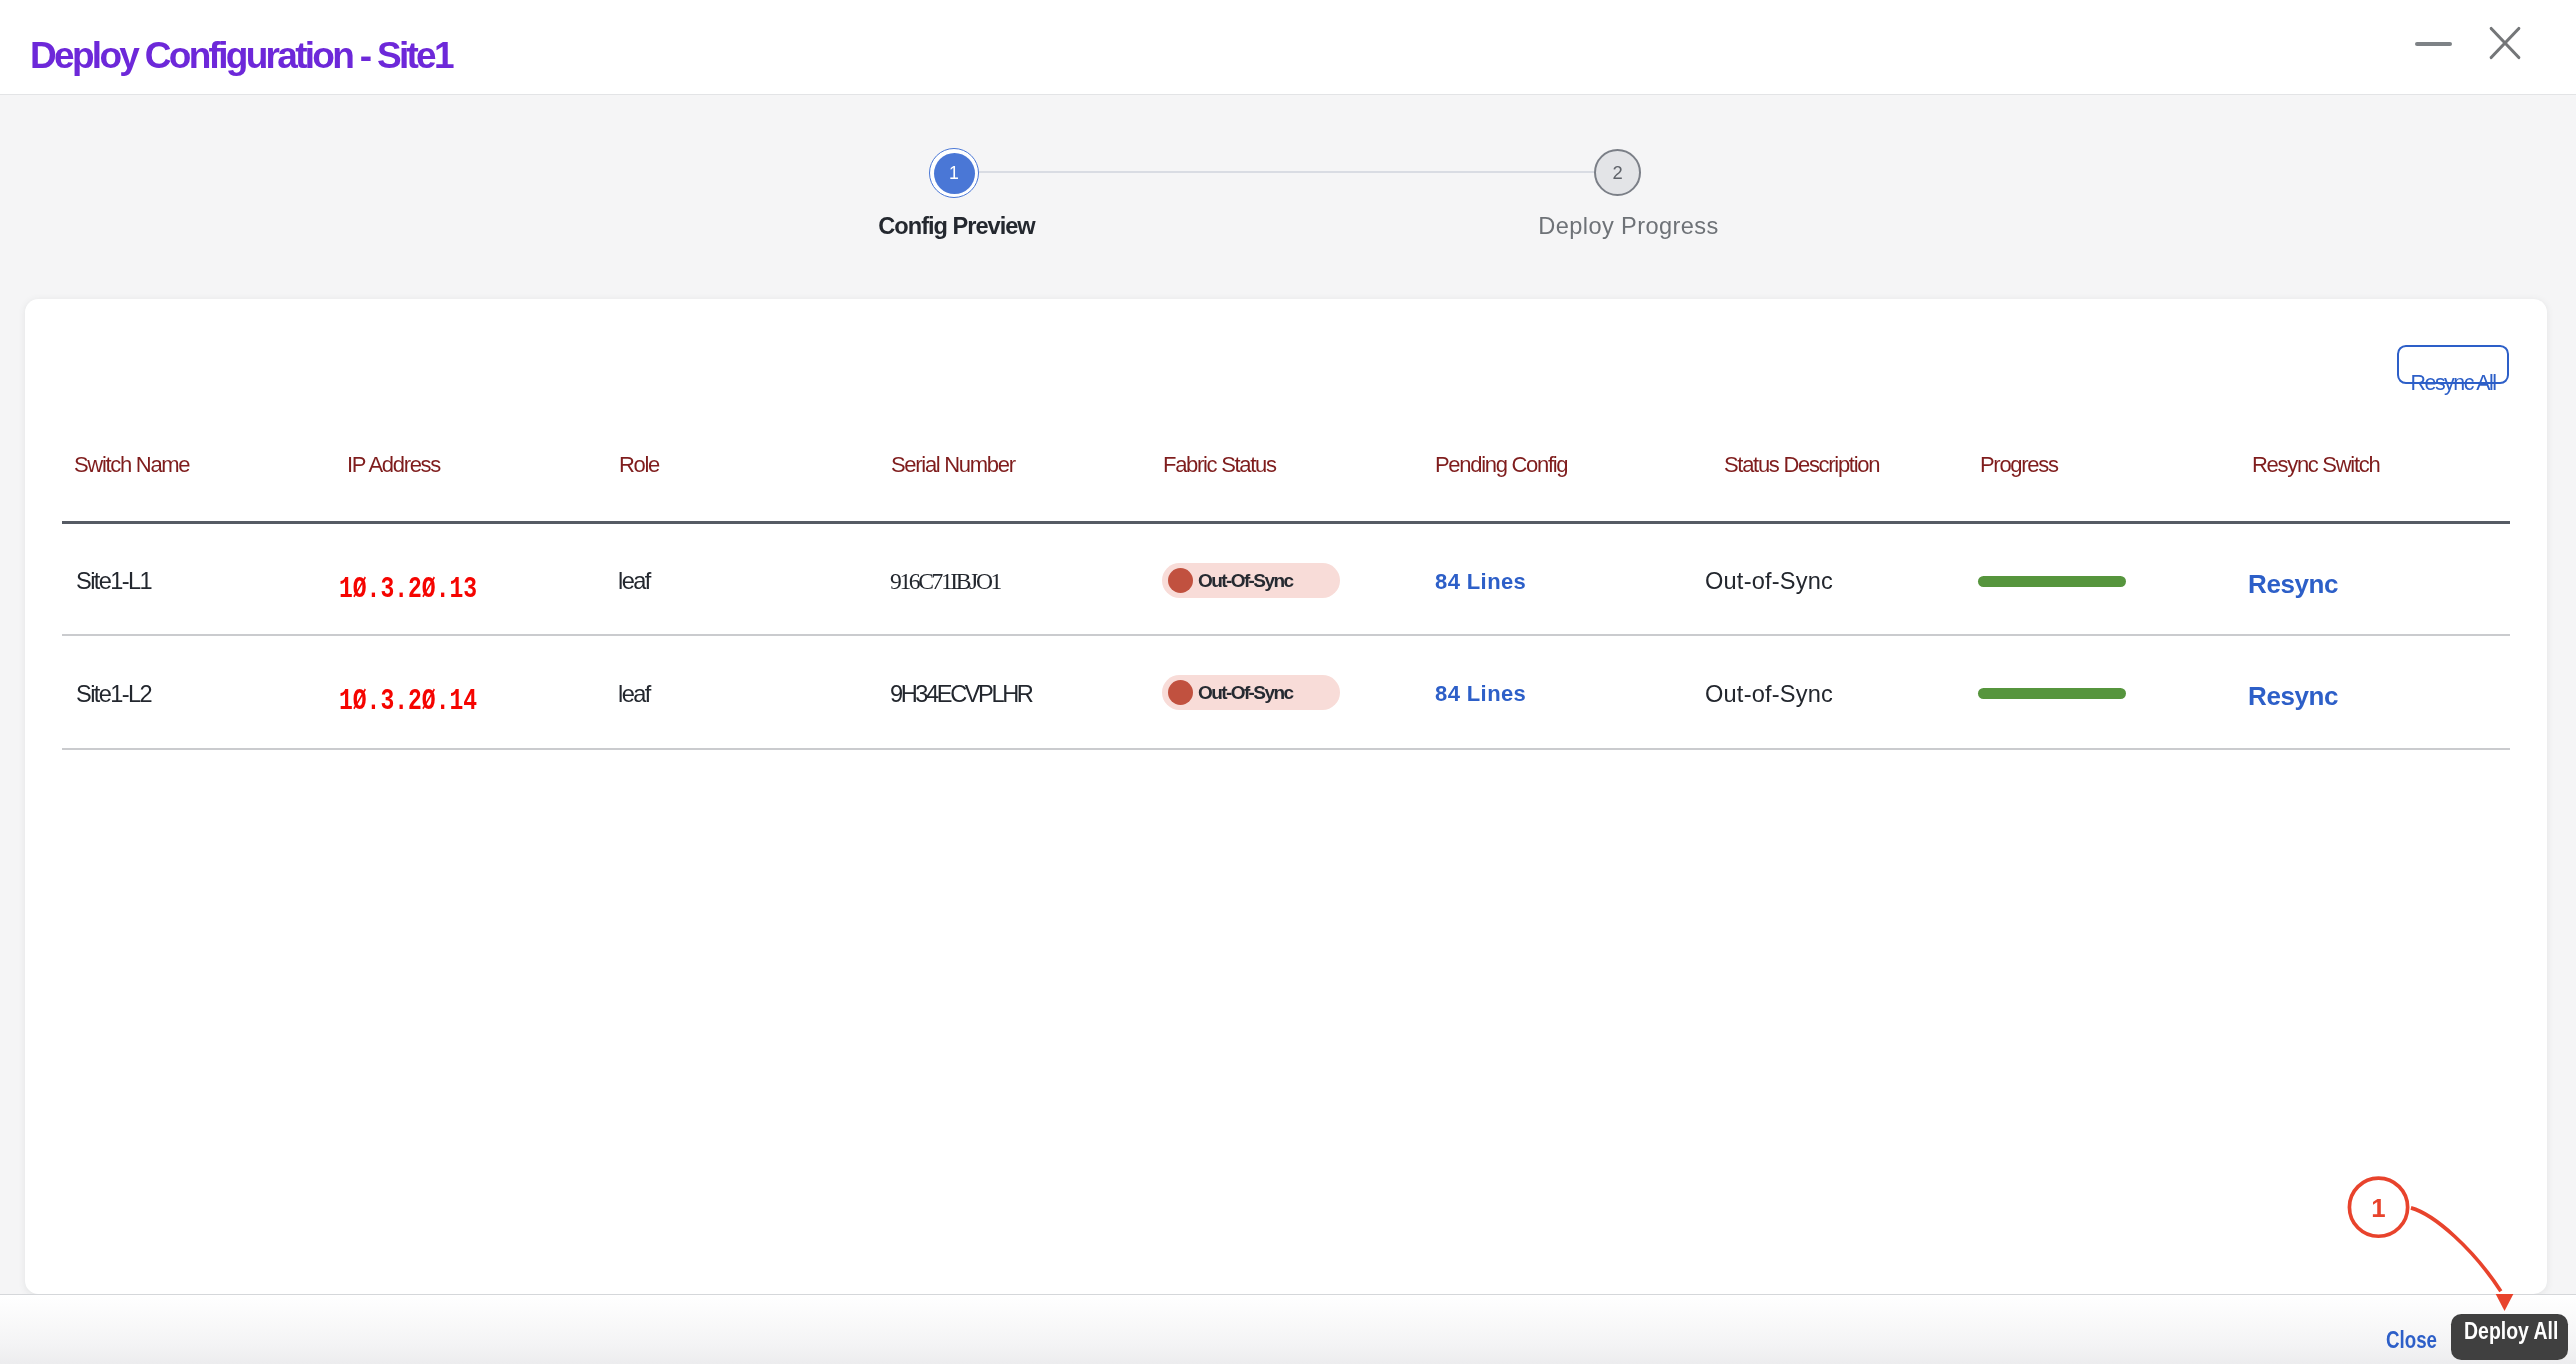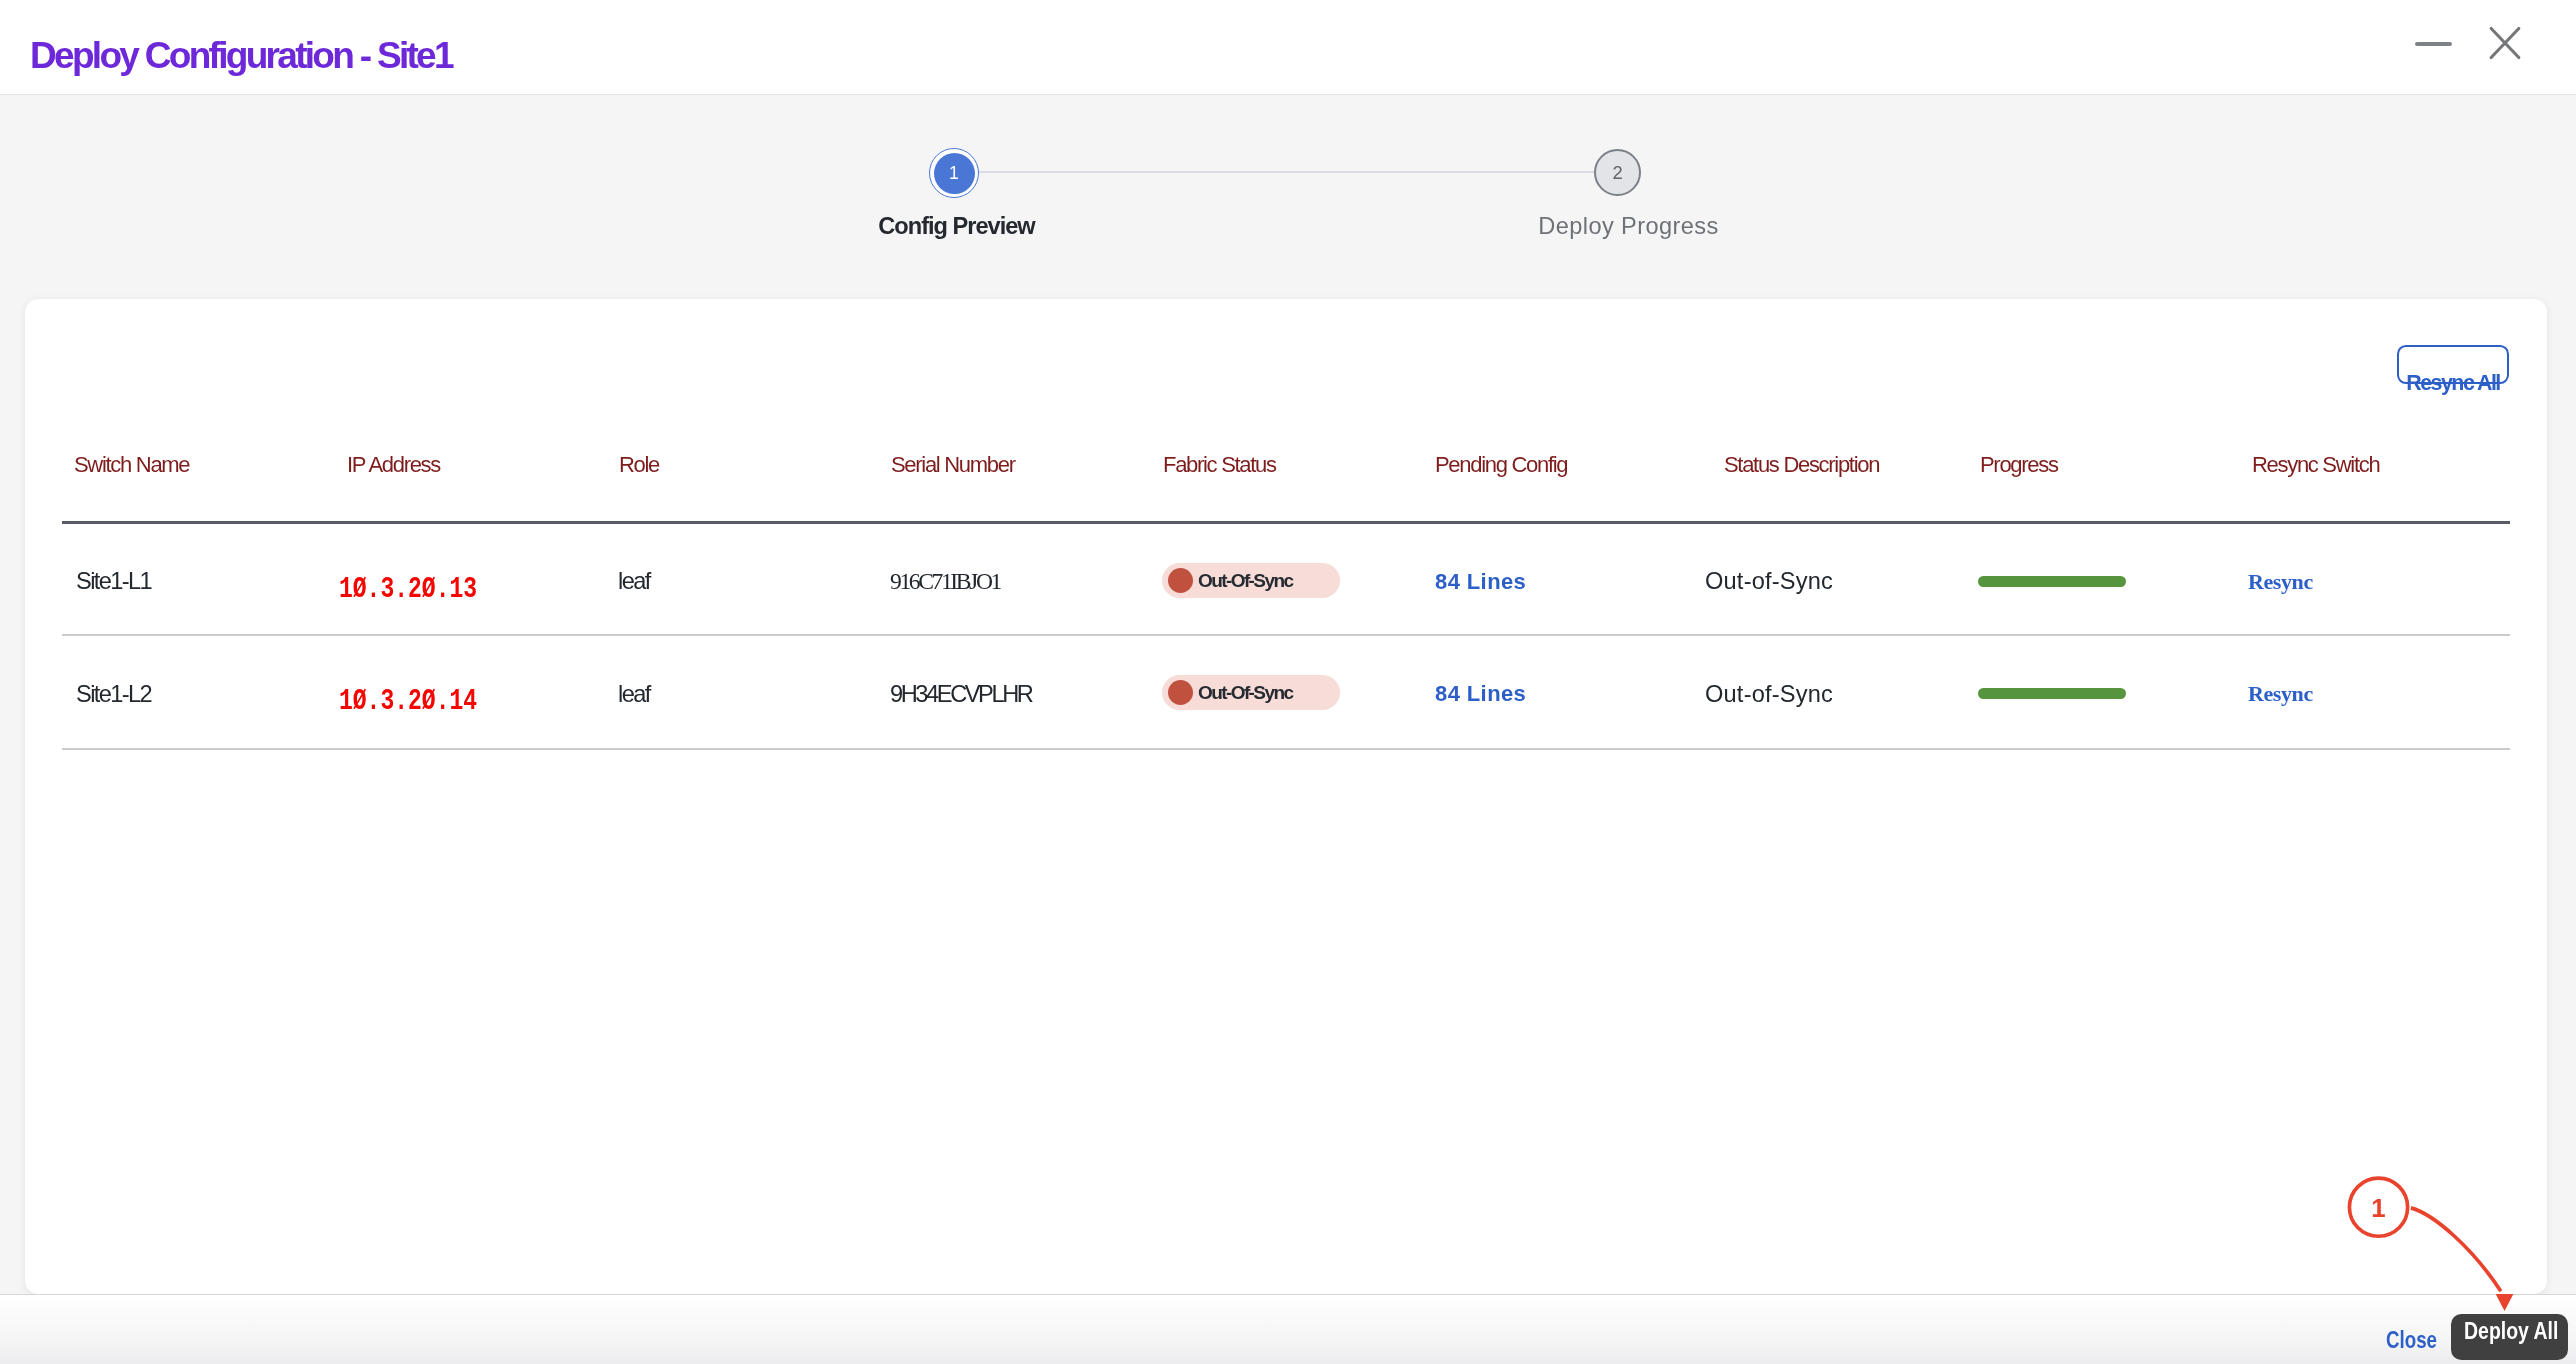--- a/index.html
+++ b/index.html
@@ -18,30 +18,30 @@
   #stepline{left:979px;top:171px;width:615px;height:1.9px;background:#d9dce3;}
   .ring2{left:1594px;top:149px;width:47px;height:47px;border:2.2px solid #7b7f87;border-radius:50%;background:#e3e4e7;box-sizing:border-box;display:flex;align-items:center;justify-content:center;color:#5f636a;font-size:18.4px;}
   #lbl1{left:809px;top:215px;width:295px;text-align:center;font-size:23.6px;font-weight:bold;color:#24282f;letter-spacing:-1px;}
   #lbl2{left:1481px;top:215px;width:295px;text-align:center;font-size:23.6px;color:#6e7277;letter-spacing:0.4px;}
 
   
   #card{left:25px;top:299px;width:2522px;height:995px;background:#fff;border-radius:13.3px;box-shadow:0 1.5px 7.4px rgba(70,74,82,0.10);}
   #filter{position:absolute;left:38px;top:40px;width:2319px;height:60px;border:2.2px solid #dcdee3;border-radius:6.6px;box-sizing:border-box;display:flex;align-items:center;}
   #filter span{margin-left:18.4px;font-size:23px;color:#77797c;letter-spacing:-1.3px;}
   #resyncall{position:absolute;left:2372px;top:46px;width:112px;height:39px;border:2.2px solid #2d5fc8;border-radius:8.9px;box-sizing:border-box;display:flex;align-items:center;justify-content:center;}
-  #resyncall span{font-size:21.4px;font-weight:bold;color:#2d5fc8;letter-spacing:-1.5px;position:relative;top:1.5px;margin-top:35px;}
+  #resyncall span{font-size:21.4px;font-weight:normal;color:#2d5fc8;letter-spacing:-1.5px;position:relative;top:1.5px;margin-top:35px;}
 
   .th{position:absolute;top:155px;line-height:1;white-space:nowrap;font-size:22px;font-weight:normal;color:#7f1d1d;letter-spacing:-1.3px;}
   #hline{position:absolute;left:37px;top:222px;width:2448px;height:3px;background:#565b64;}
   .sep{position:absolute;left:37px;width:2448px;height:1.5px;background:#cacbce;}
 
   .cell{position:absolute;line-height:1;white-space:nowrap;font-size:23.6px;color:#23272e;letter-spacing:-1.6px;}
   .ip{font-family:"Liberation Mono",monospace;font-weight:bold;font-size:29.5px;color:#f50400;letter-spacing:0;transform:scaleX(0.78);transform-origin:0 0;}
   .blue{font-size:22px;font-weight:bold;color:#2d5fc8;letter-spacing:0.4px;}
-  .blue2{font-size:22px;font-weight:bold;color:#2d5fc8;letter-spacing:-0.4px;font-family:Liberation Serif, serif;}
+  .blue2{font-size:26px;font-weight:bold;color:#2d5fc8;letter-spacing:-0.4px;}
   .oos{letter-spacing:0.2px !important;}
   .ser{letter-spacing:-2.4px !important;}
   .pill{position:absolute;width:178px;height:35px;border-radius:17.7px;background:#f8dcd8;box-sizing:border-box;display:flex;align-items:center;padding-left:5.9px;}
   .pill .dot{width:25px;height:25px;border-radius:50%;background:#c1513f;flex:none;}
   .pill .pt{margin-left:5.2px;font-size:19px;font-weight:bold;color:#262a31;letter-spacing:-1.6px;}
   .bar{position:absolute;width:148px;height:11px;border-radius:5.9px;background:#56953d;}
 
   
   #foot{left:0;top:1294px;width:2576px;height:71px;border-top:1.5px solid #d5d7da;box-sizing:border-box;background:linear-gradient(180deg,#ffffff 0%,#f4f4f5 70%,#ececee 100%);}
   #close{left:2386px;top:1328px;font-size:24px;font-weight:bold;color:#2d5fc8;transform:scaleX(0.78);transform-origin:0 0;}

